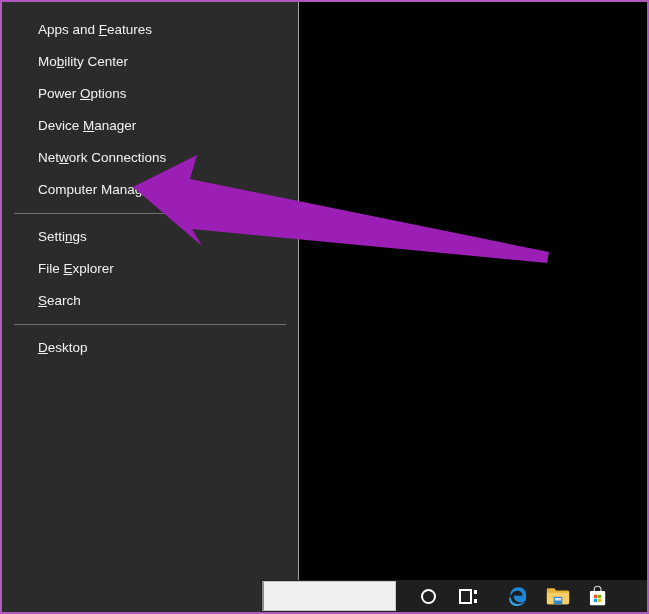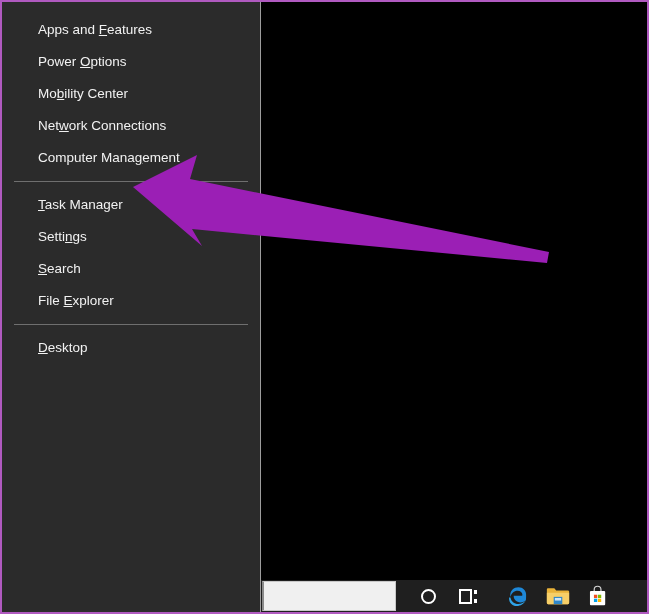--- a/index.html
+++ b/index.html
@@ -25,21 +25,21 @@
     width: 645px;
     height: 610px;
     background: #000000;
   }
 
   
   #powermenu {
     position: absolute;
     left: 0;
     top: 0;
-    width: 259px;
+    width: 297px;
     height: 610px;
     background: #2b2b2b;
     border-right: 1px solid #9d9d9d;
     box-sizing: border-box;
     overflow: hidden;
   }
   .menu-group { padding: 0; }
   .menu-item {
     position: relative;
     height: 32px;
@@ -139,31 +139,31 @@
 </head>
 <body>
 
 <div id="screen" style="border-color: rgb(176, 90, 192);">
 
   <div id="desktop" style="background: rgb(0, 0, 0);"></div>
 
   <div id="powermenu" style="background: rgb(43, 43, 43); color: rgb(242, 242, 242);">
     <div class="menu-group" id="group-1">
         <div class="menu-item"><span class="label">Apps and <u>F</u>eatures</span></div>
+        <div class="menu-item"><span class="label">Mo<u>b</u>ility Center</span></div>
         <div class="menu-item"><span class="label">Power <u>O</u>ptions</span></div>
-        <div class="menu-item"><span class="label">Mo<u>b</u>ility Center</span></div>
+        <div class="menu-item"><span class="label">Device <u>M</u>anager</span></div>
         <div class="menu-item"><span class="label">Net<u>w</u>ork Connections</span></div>
         <div class="menu-item"><span class="label">Computer Mana<u>g</u>ement</span></div>
       </div>
     <div class="menu-sep"></div>
     <div class="menu-group" id="group-2">
-        <div class="menu-item"><span class="label"><u>T</u>ask Manager</span></div>
         <div class="menu-item"><span class="label">Setti<u>n</u>gs</span></div>
+        <div class="menu-item"><span class="label">File <u>E</u>xplorer</span></div>
         <div class="menu-item"><span class="label"><u>S</u>earch</span></div>
-        <div class="menu-item"><span class="label">File <u>E</u>xplorer</span></div>
       </div>
     <div class="menu-sep"></div>
     <div class="menu-group" id="group-3">
         <div class="menu-item"><span class="label"><u>D</u>esktop</span></div>
       </div>
   </div>
 
   <svg id="arrow" viewBox="0 0 645 610" width="645" height="610" xmlns="http://www.w3.org/2000/svg">
     <polygon id="arrow-shape" points="131,185 195,153 188,177 547,250 545,261 190,227 200,244" fill="#9b1fb5"></polygon>
   </svg>

